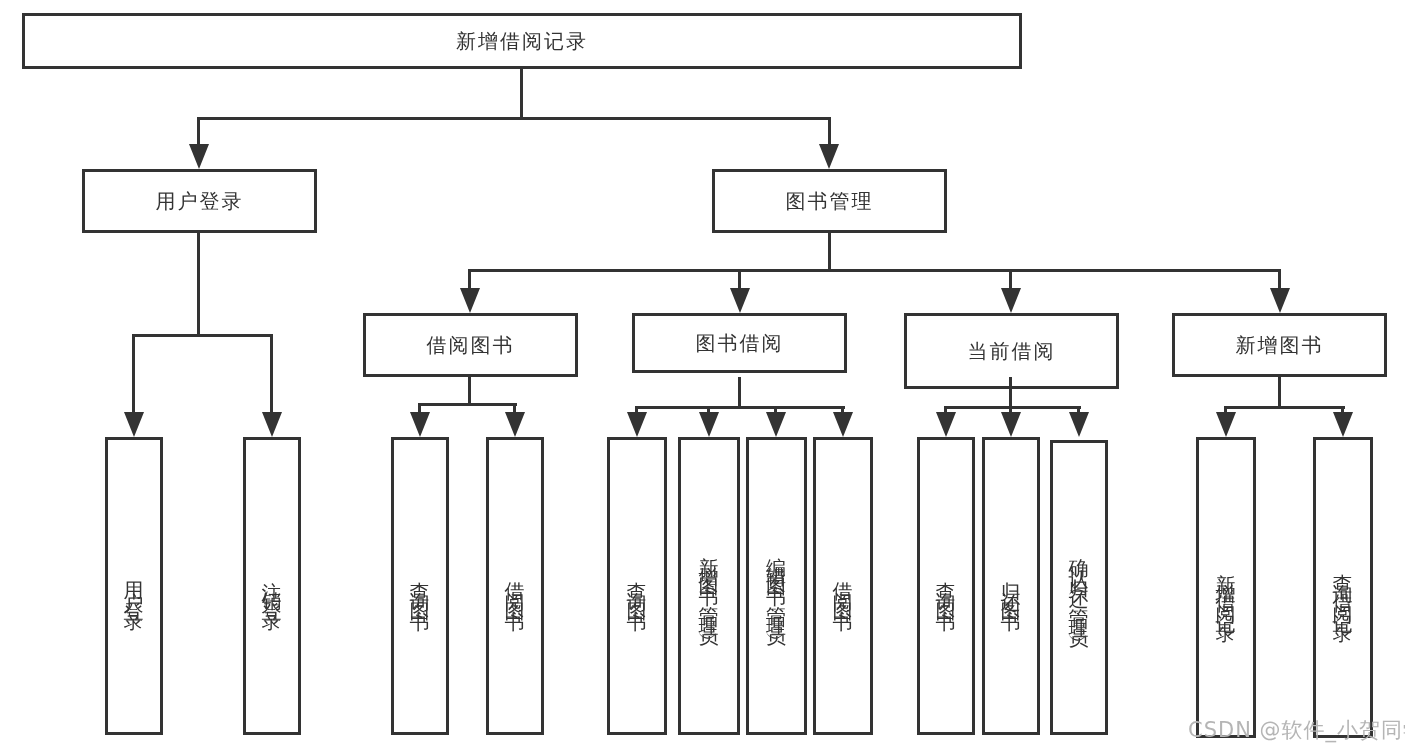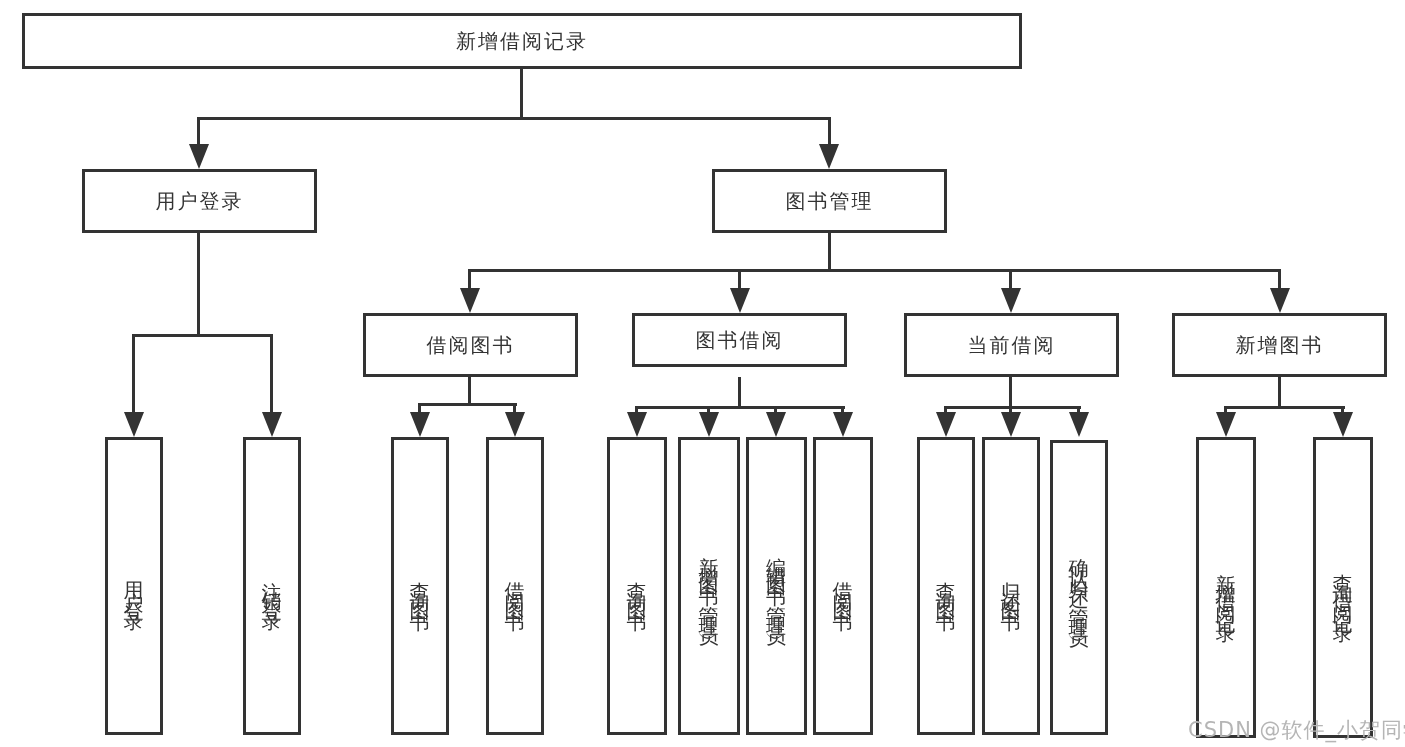--- a/index.html
+++ b/index.html
@@ -21,22 +21,22 @@
 <body>
 
 <div id="stage">
 
   <div class="box" style="left:22px;top:13px;width:1000px;height:56px;">新增借阅记录</div>
 
   <div class="box" style="left:82px;top:169px;width:235px;height:64px;">用户登录</div>
   <div class="box" style="left:712px;top:169px;width:235px;height:64px;">图书管理</div>
 
   <div class="box" style="left:363px;top:313px;width:215px;height:64px;">借阅图书</div>
-  <div class="box" style="left:632px;top:313px;width:215px;height:54px;">图书借阅</div>
-  <div class="box" style="left:904px;top:313px;width:215px;height:64px;">当前借阅</div>
+  <div class="box" style="left:632px;top:313px;width:215px;height:60px;">图书借阅</div>
+  <div class="box" style="left:904px;top:313px;width:215px;height:76px;">当前借阅</div>
   <div class="box" style="left:1172px;top:313px;width:215px;height:64px;">新增图书</div>
 
   <div class="box vbox" style="left:105px;top:437px;width:58px;height:298px;">用户登录</div>
   <div class="box vbox" style="left:243px;top:437px;width:58px;height:298px;">注销登录</div>
 
   <div class="box vbox" style="left:391px;top:437px;width:58px;height:298px;">查询图书</div>
   <div class="box vbox" style="left:486px;top:437px;width:58px;height:298px;">借阅图书</div>
 
   <div class="box vbox" style="left:607px;top:437px;width:60px;height:298px;">查询图书</div>
   <div class="box vbox" style="left:678px;top:437px;width:62px;height:298px;">新增图书（管理员）</div>

